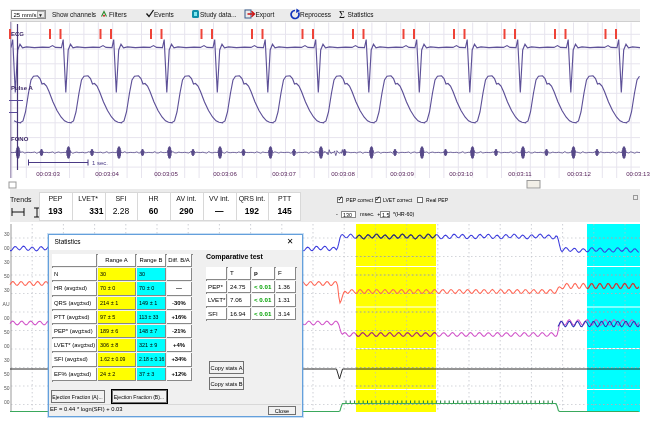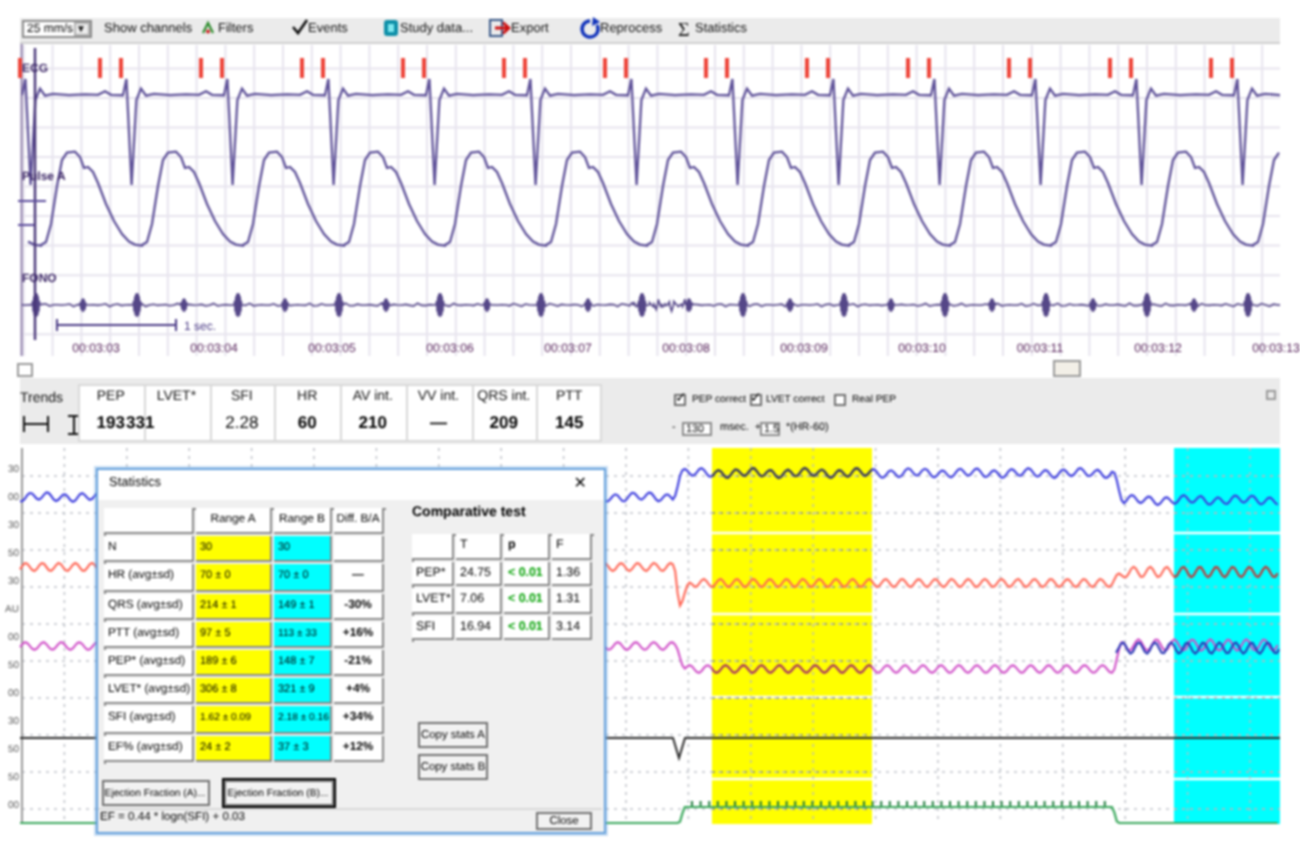--- a/index.html
+++ b/index.html
@@ -301,36 +301,36 @@
 <line x1="26" y1="2" x2="32" y2="2"></line>
         <line x1="26" y1="11" x2="32" y2="11"></line>
         <line x1="29" y1="2" x2="29" y2="11"></line>
 </g>
     </svg>
 <div style="position:absolute;left:39px;top:192px;width:262px;height:29px;background:#fff;border:1px solid #d8d8d8"></div>
 <div style="position:absolute;left:39.0px;top:195px;width:32.8px;text-align:center;font-size:7px;color:#111">PEP</div>
 <div style="position:absolute;left:39.0px;top:206px;width:32.8px;text-align:center;font-size:8.5px;font-weight:bold;color:#000">193</div>
 <div style="position:absolute;left:71.8px;top:192px;width:1px;height:29px;background:#d8d8d8"></div>
 <div style="position:absolute;left:71.8px;top:195px;width:32.8px;text-align:center;font-size:7px;color:#111">LVET*</div>
-<div style="position:absolute;left:63px;top:206px;width:32.8px;text-align:left;font-size:8.5px;font-weight:bold;color:#000">331</div>
+<div style="position:absolute;left:80px;top:206px;width:32.8px;text-align:center;font-size:8.5px;font-weight:bold;color:#000">331</div>
 <div style="position:absolute;left:104.5px;top:192px;width:1px;height:29px;background:#d8d8d8"></div>
 <div style="position:absolute;left:104.5px;top:195px;width:32.8px;text-align:center;font-size:7px;color:#111">SFI</div>
 <div style="position:absolute;left:104.5px;top:206px;width:32.8px;text-align:center;font-size:8.5px;font-weight:normal;color:#000">2.28</div>
 <div style="position:absolute;left:137.2px;top:192px;width:1px;height:29px;background:#d8d8d8"></div>
 <div style="position:absolute;left:137.2px;top:195px;width:32.8px;text-align:center;font-size:7px;color:#111">HR</div>
 <div style="position:absolute;left:137.2px;top:206px;width:32.8px;text-align:center;font-size:8.5px;font-weight:bold;color:#000">60</div>
 <div style="position:absolute;left:170.0px;top:192px;width:1px;height:29px;background:#d8d8d8"></div>
 <div style="position:absolute;left:170.0px;top:195px;width:32.8px;text-align:center;font-size:7px;color:#111">AV int.</div>
-<div style="position:absolute;left:170.0px;top:206px;width:32.8px;text-align:center;font-size:8.5px;font-weight:bold;color:#000">210</div>
+<div style="position:absolute;left:170.0px;top:206px;width:32.8px;text-align:center;font-size:8.5px;font-weight:bold;color:#000">290</div>
 <div style="position:absolute;left:202.8px;top:192px;width:1px;height:29px;background:#d8d8d8"></div>
 <div style="position:absolute;left:202.8px;top:195px;width:32.8px;text-align:center;font-size:7px;color:#111">VV int.</div>
 <div style="position:absolute;left:202.8px;top:206px;width:32.8px;text-align:center;font-size:8.5px;font-weight:bold;color:#000">—</div>
 <div style="position:absolute;left:235.5px;top:192px;width:1px;height:29px;background:#d8d8d8"></div>
 <div style="position:absolute;left:235.5px;top:195px;width:32.8px;text-align:center;font-size:7px;color:#111">QRS int.</div>
-<div style="position:absolute;left:235.5px;top:206px;width:32.8px;text-align:center;font-size:8.5px;font-weight:bold;color:#000">209</div>
+<div style="position:absolute;left:235.5px;top:206px;width:32.8px;text-align:center;font-size:8.5px;font-weight:bold;color:#000">192</div>
 <div style="position:absolute;left:268.2px;top:192px;width:1px;height:29px;background:#d8d8d8"></div>
 <div style="position:absolute;left:268.2px;top:195px;width:32.8px;text-align:center;font-size:7px;color:#111">PTT</div>
 <div style="position:absolute;left:268.2px;top:206px;width:32.8px;text-align:center;font-size:8.5px;font-weight:bold;color:#000">145</div>
 <div style="position:absolute;left:337px;top:197px;width:6px;height:6px;background:#fff;border:1px solid #707070">
       <span style="position:absolute;left:-0.5px;top:-3.5px;font-size:7px;color:#000">✓</span>
     </div>
 <div style="position:absolute;left:346px;top:196.5px;font-size:5.1px">PEP correct</div>
 <div style="position:absolute;left:374.5px;top:197px;width:6px;height:6px;background:#fff;border:1px solid #707070">
       <span style="position:absolute;left:-0.5px;top:-3.5px;font-size:7px;color:#000">✓</span>
     </div>

